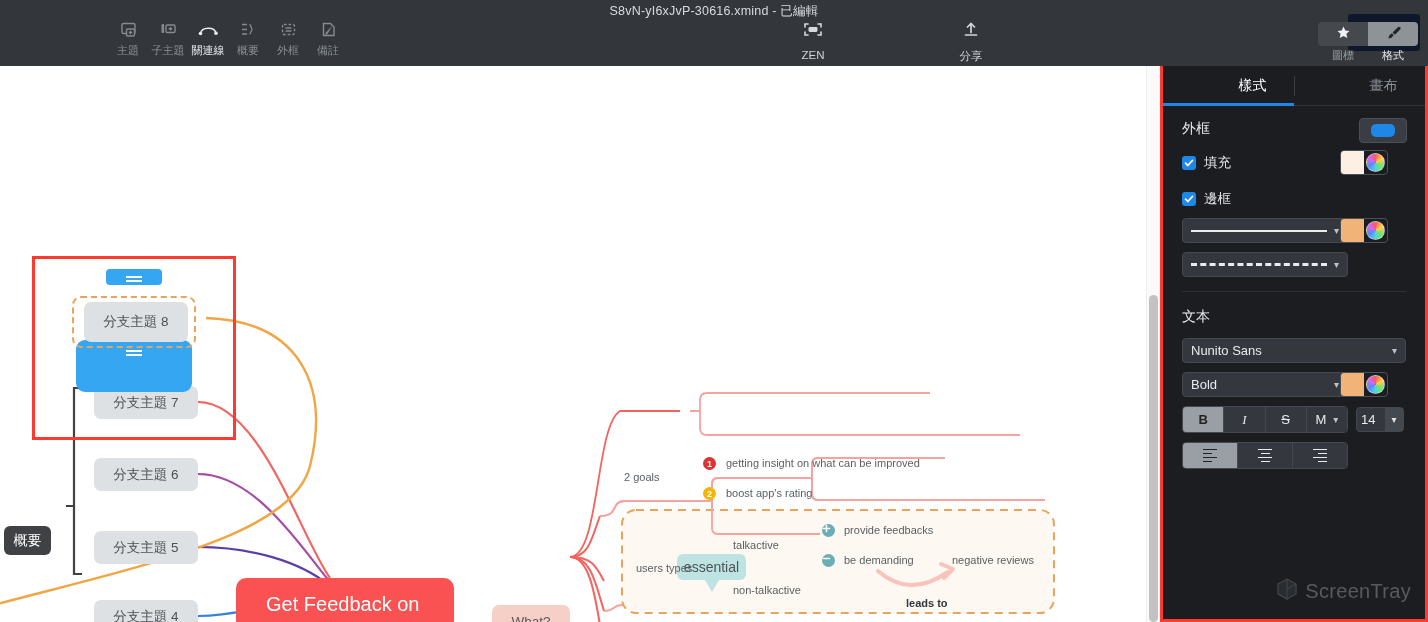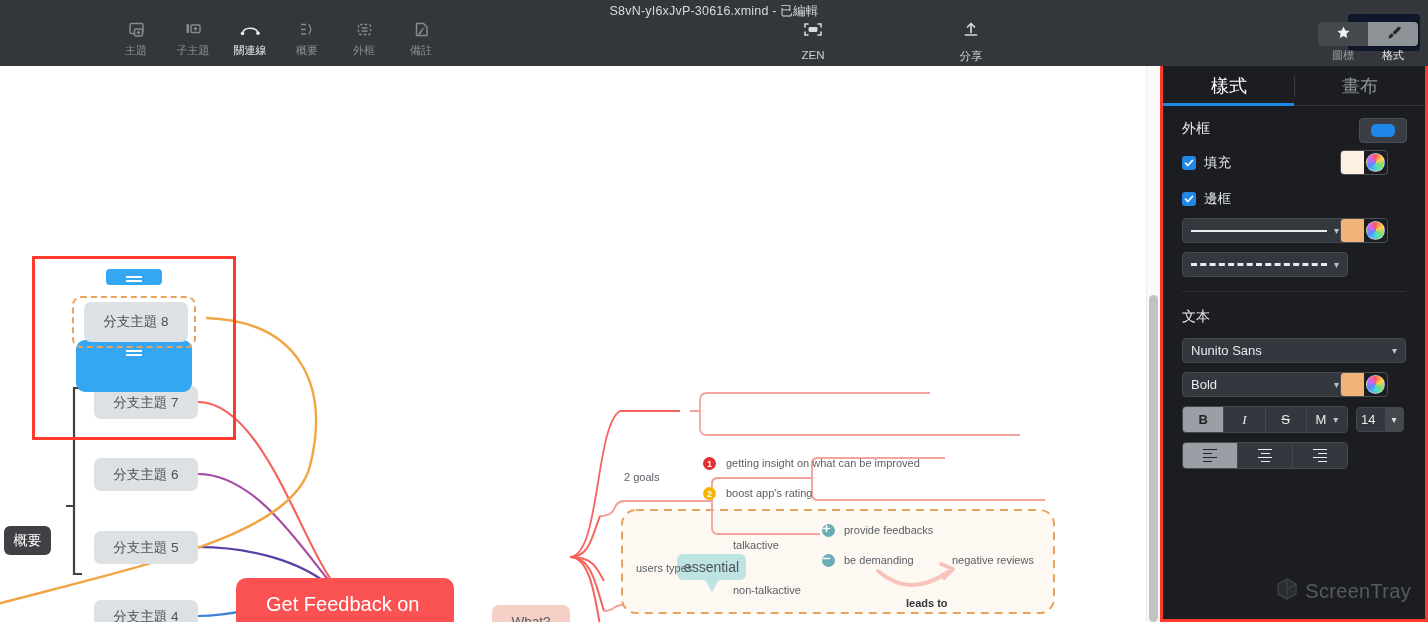--- a/index.html
+++ b/index.html
@@ -15,21 +15,21 @@
   .topbar {
     position: absolute; left: 0; top: 0; width: 1428px; height: 66px;
     background: #33373b; display: block;
   }
   .win-title {
     position: absolute; left: 0; top: 3px; width: 1428px;
     text-align: center; color: #d8dade; font-size: 12.5px;
     letter-spacing: .2px;
   }
   .tool-group { position: absolute; top: 18px; display: flex; }
-  .tool-left { left: 116px; gap: 17px; }
+  .tool-left { left: 108px; }
   .tool-item {
     width: 40px; display: flex; flex-direction: column;
     align-items: center; justify-content: flex-start; cursor: default;
   }
   .tool-ico {
     height: 22px; display: flex; align-items: center; justify-content: center;
     color: #868b91;
   }
   .tool-ico.on { color: #e9ebee; }
   .tool-lbl { font-size: 11px; color: #8a8f95; margin-top: 3px; white-space: nowrap; }
@@ -122,22 +122,22 @@
   }
 
   
   .panel {
     position: absolute; left: 1160px; top: 66px; width: 268px; height: 556px;
     background: #1b1d21; border: 3px solid #ff3b30; border-top: none;
   }
   .panel-inner { position: relative; width: 100%; height: 100%; overflow: hidden; }
   .tabs { display: flex; height: 40px; border-bottom: 1px solid #303339; position: relative; }
   .tab {
-    flex: 1; display: flex; align-items: center; justify-content: flex-start;
-    font-size: 18px; color: #8d9298; position: relative; padding-left: 48px;
+    flex: 1; display: flex; align-items: center; justify-content: center;
+    font-size: 14px; color: #8d9298; position: relative; padding-left: 48px;
   }
   .tab.active { color: #ffffff; }
   .tab.active::after {
     content: ""; position: absolute; left: 0; right: 0; bottom: -1px;
     height: 3px; background: #1e87e8;
   }
   .tab-sep { position:absolute; left:50%; top:10px; width:1px; height:20px; background:#3a3e44; }
 
   .sec { padding: 14px 19px 0 19px; }
   .sec-title { font-size: 14px; color: #e8eaed; margin-bottom: 12px; }

